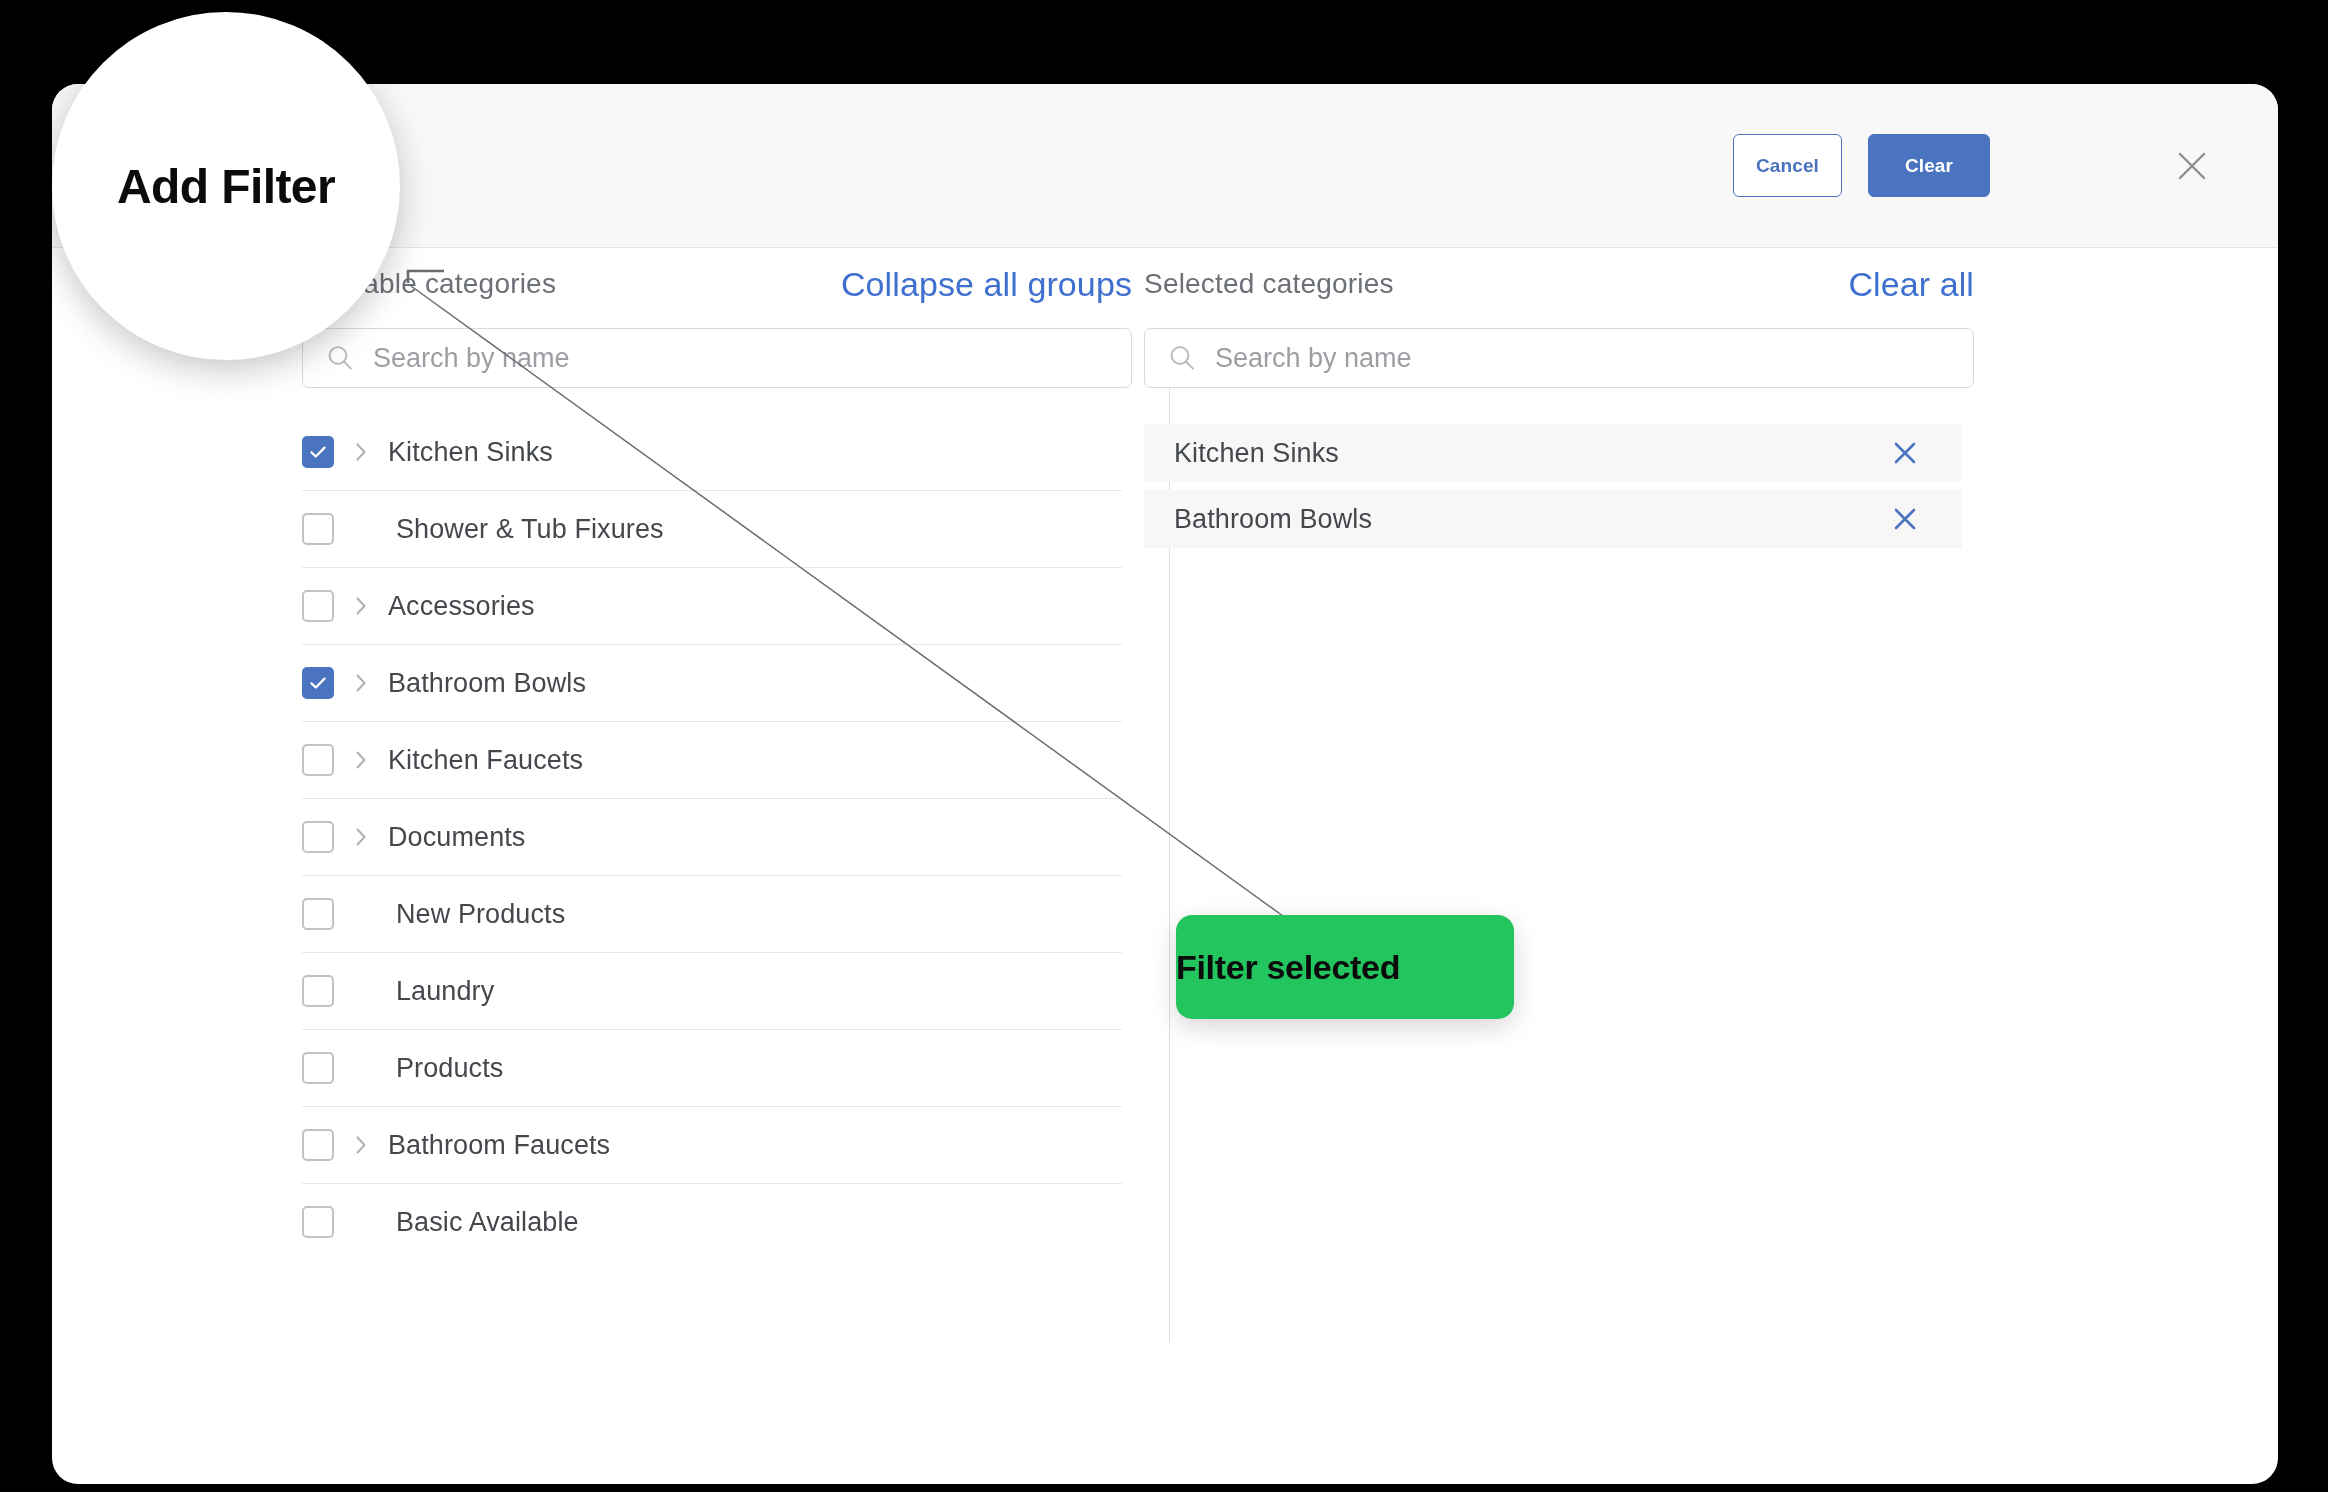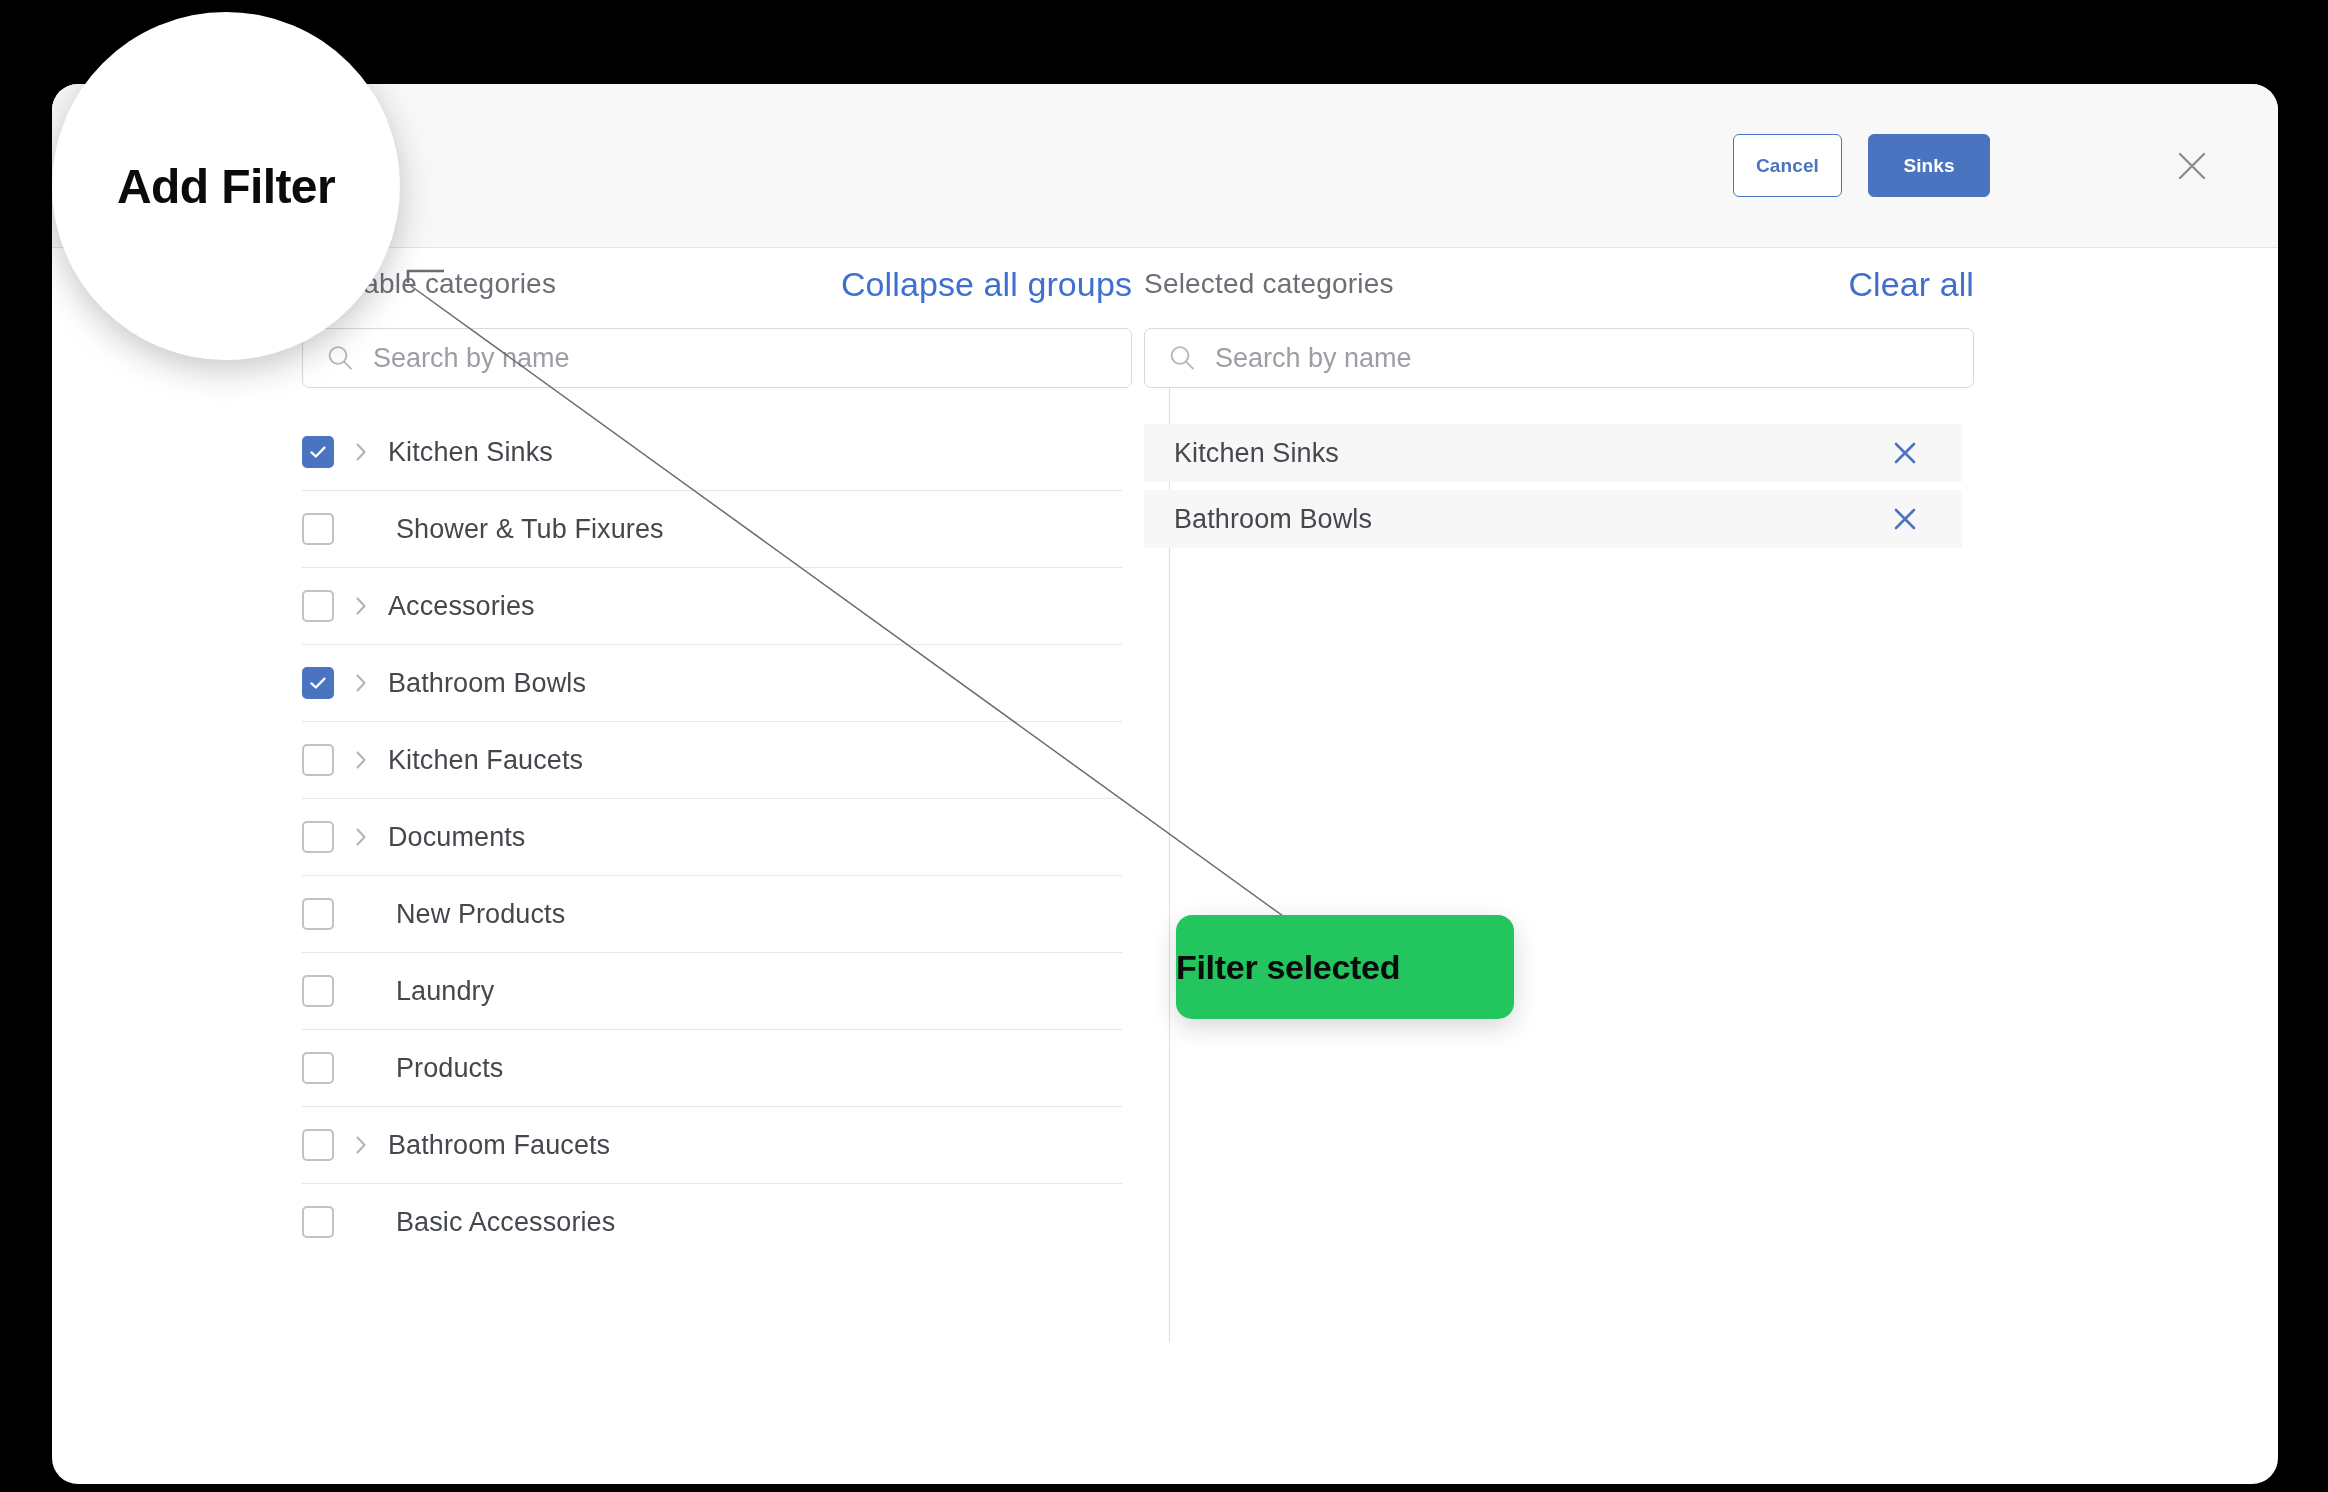--- a/index.html
+++ b/index.html
@@ -285,21 +285,21 @@
   }
 </style>
 </head>
 <body>
 
 <div id="modal">
 
   <div id="modal-header">
     <div id="header-actions">
       <div class="btn" id="cancel-button">Cancel</div>
-      <div class="btn" id="save-button">Sinks</div>
+      <div class="btn" id="save-button">Clear</div>
       <div id="close-button">
         <svg width="34" height="34" viewBox="0 0 34 34" aria-hidden="true">
           <path d="M5 5 L29 29 M29 5 L5 29" stroke="#8a8d92" stroke-width="2.4" fill="none" stroke-linecap="round"></path>
         </svg>
       </div>
     </div>
   </div>
 
   <div id="modal-body">
 
@@ -420,21 +420,21 @@
             </span>
             <span class="cat-label">Bathroom Faucets</span>
           </div>
           <div class="cat-row noexp">
             <div class="checkbox"></div>
             <span class="chev hidden">
               <svg width="16" height="24" viewBox="0 0 16 24">
                 <path d="M4.5 4.5 L11.5 12 L4.5 19.5" stroke="#b0b3b8" stroke-width="2.1" fill="none" stroke-linecap="round" stroke-linejoin="round"></path>
               </svg>
             </span>
-            <span class="cat-label">Basic Accessories</span>
+            <span class="cat-label">Basic Available</span>
           </div>
         </div>
     </div>
 
     <div class="panel" id="selected-panel">
       <div class="panel-head">
         <div class="panel-title">Selected categories</div>
         <div class="panel-link">Clear all</div>
       </div>
 

